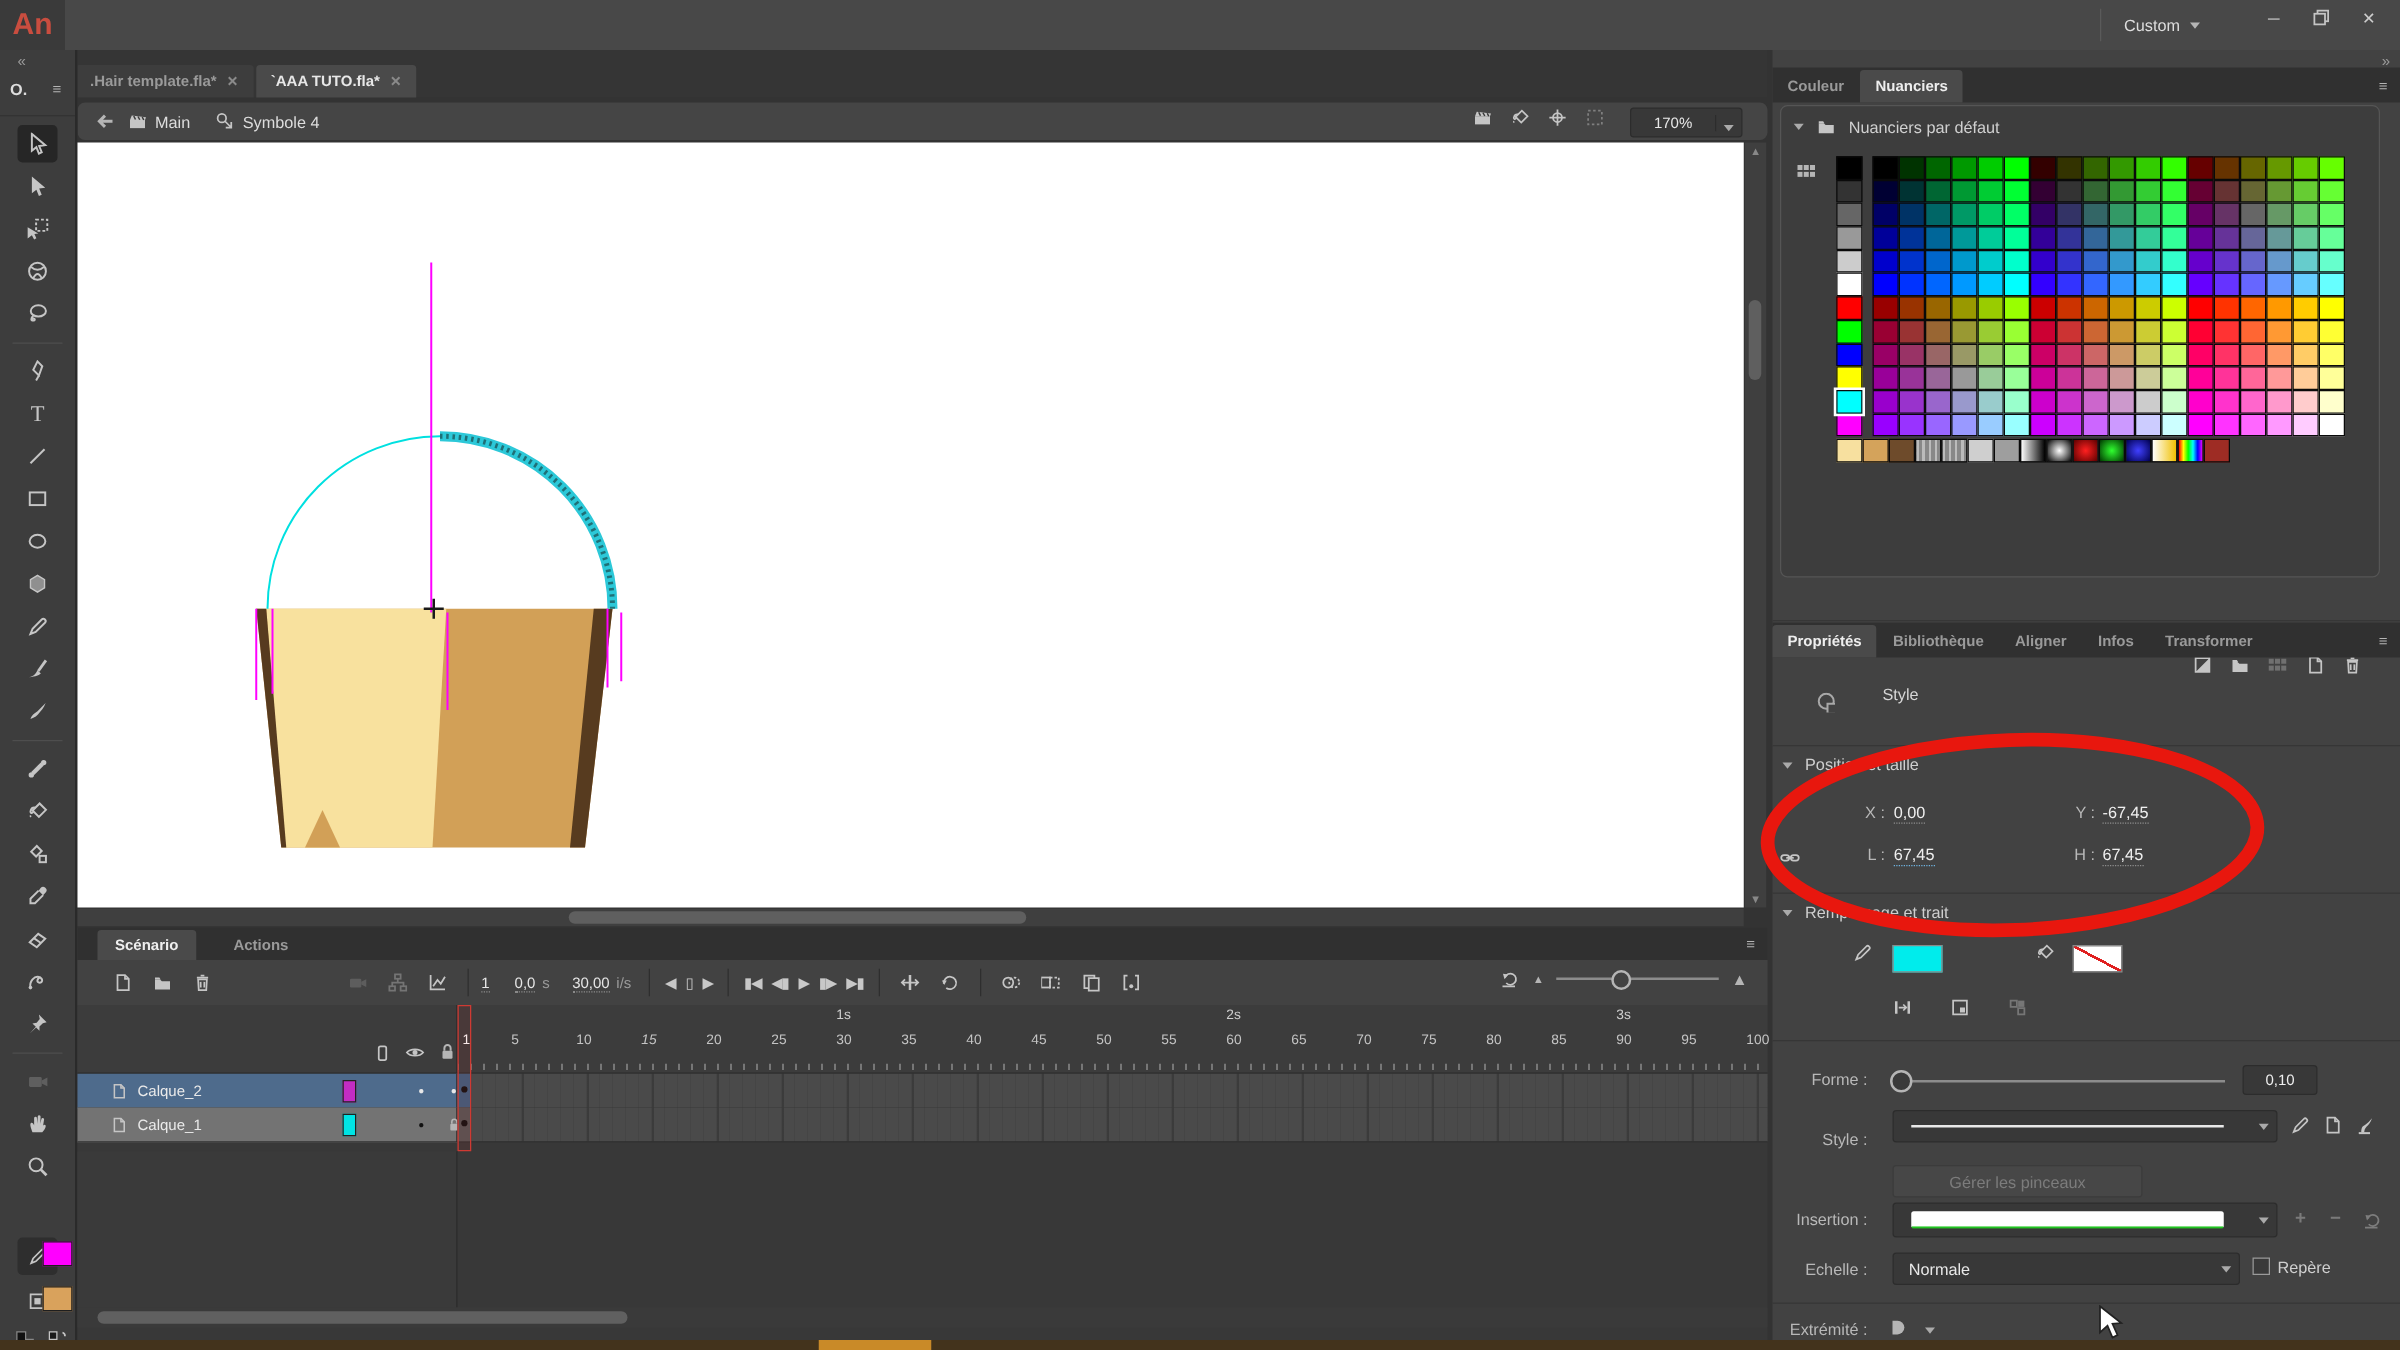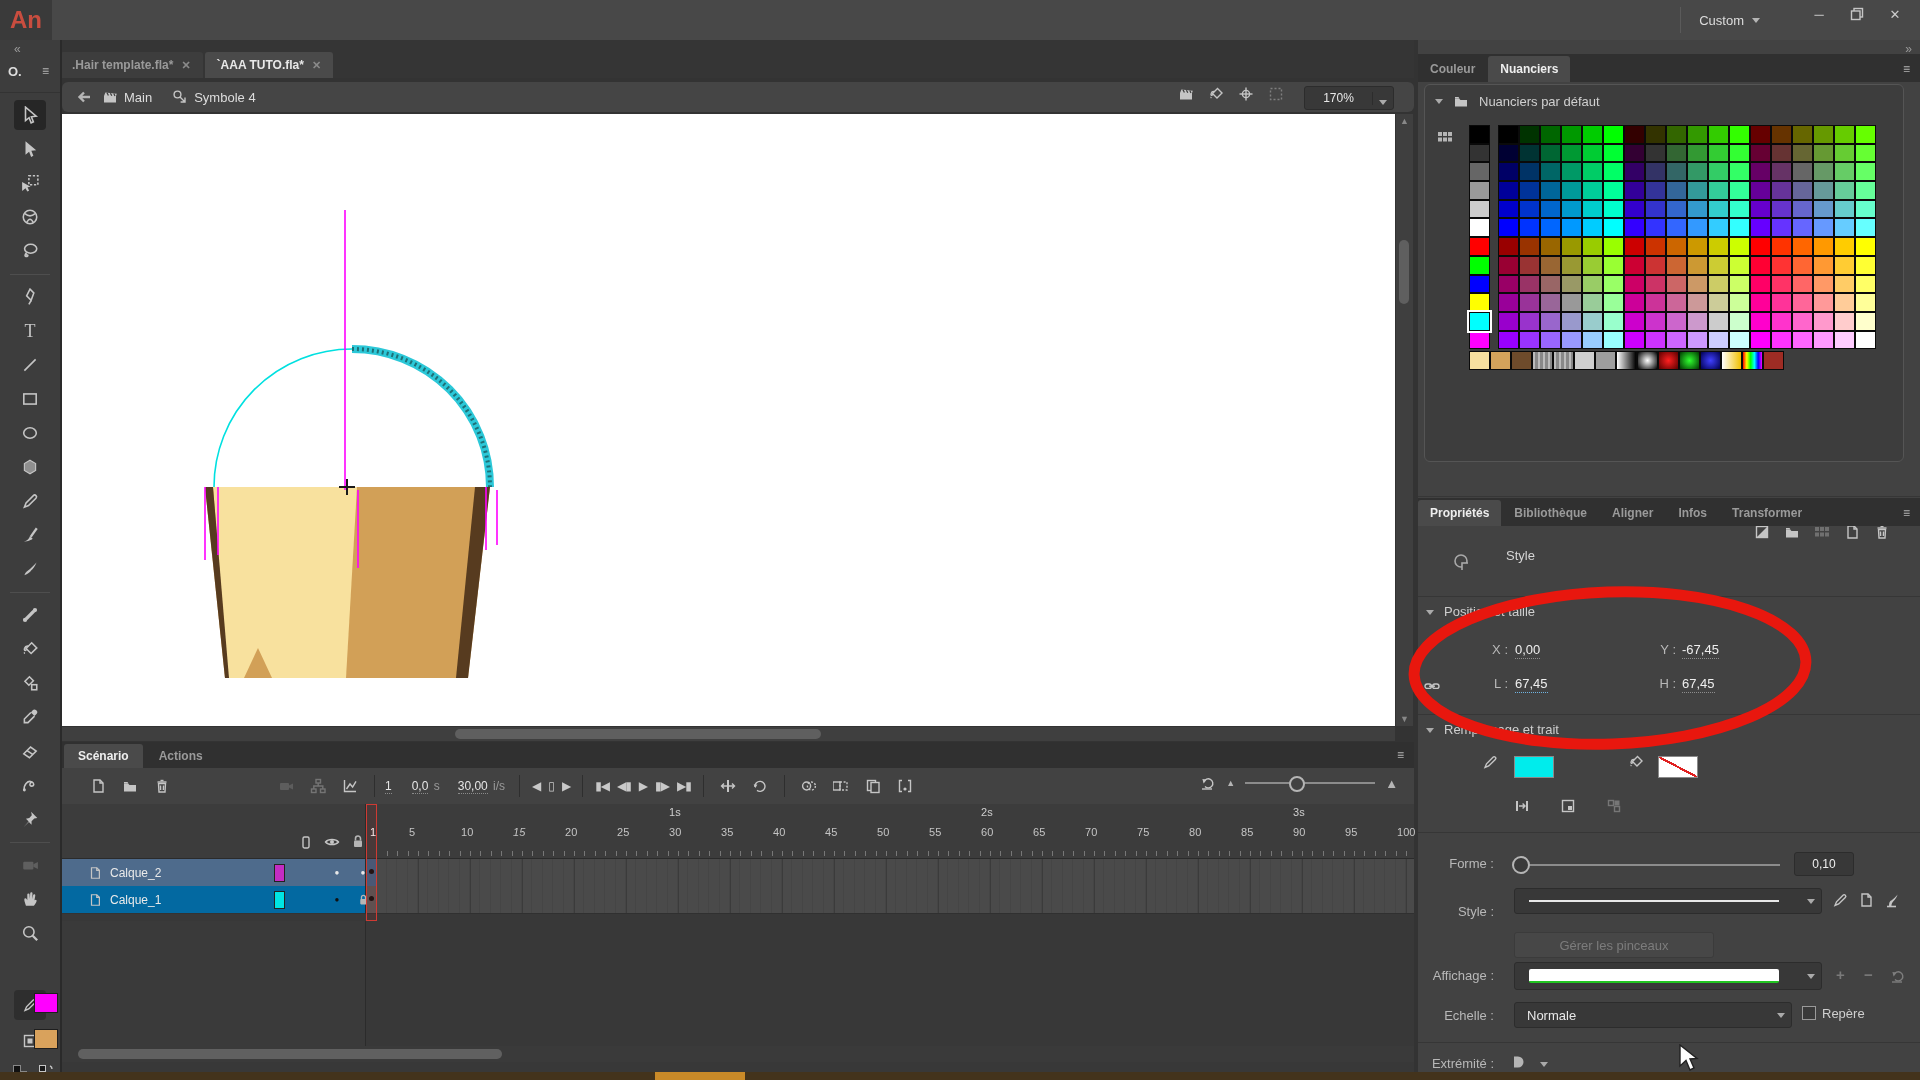--- a/index.html
+++ b/index.html
@@ -39,35 +39,35 @@
   .chip{position:absolute;border:1px solid #1e1e1e;}
   
   #stage{left:62px;top:114px;width:1333px;height:612px;background:#fff;}
   #vscroll{left:1396px;top:114px;width:17px;height:612px;background:#3f3f3f;}
   #vscroll .thumb{position:absolute;left:3px;top:126px;width:10px;height:64px;background:#5f5f5f;border-radius:5px;}
   #hscroll{left:62px;top:727px;width:1333px;height:14px;background:#3f3f3f;}
   #hscroll .thumb{position:absolute;left:393px;top:2px;width:366px;height:10px;background:#5f5f5f;border-radius:5px;}
   
   #timeline{left:62px;top:742px;width:1352px;height:330px;background:#383838;}
   #tl-tabs{position:absolute;left:0;top:0;width:100%;height:26px;background:#303030;display:flex;align-items:flex-end;}
-  .tl-tab{height:24px;padding:0 14px;display:flex;align-items:center;font-weight:bold;color:#9a9a9a;margin-left:2px;
+  .tl-tab{height:24px;padding:0 14px;display:flex;align-items:center;font-weight:bold;color:#9a9a9a;margin-left:16px;
           border-radius:3px 3px 0 0;}
   .tl-tab.active{background:#4a4a4a;color:#eee;}
   #tl-toolbar{position:absolute;left:0;top:26px;width:100%;height:36px;background:#424242;border-bottom:1px solid #2e2e2e;display:flex;align-items:center;}
   .tbi{width:26px;height:22px;display:flex;align-items:center;justify-content:center;margin:0 3px;color:#c0c0c0;}
   .tbi.dis{opacity:.38;}
   .tsep{width:1px;height:22px;background:#2e2e2e;margin:0 8px;}
   .tval{color:#e6e6e6;border-bottom:1px dotted #8a8a8a;margin:0 2px;}
   .tunit{color:#9a9a9a;margin-right:6px;}
   .pb{font-size:12px;color:#c8c8c8;letter-spacing:-1px;margin:0 4px;}
   #tl-ruler{position:absolute;left:304px;top:62px;width:1048px;height:54px;background:#3c3c3c;border-bottom:1px solid #2b2b2b;}
   .sec-lab{position:absolute;top:2px;font-size:11px;color:#cfcfcf;}
   .fnum{position:absolute;top:22px;font-size:11px;color:#c4c4c4;}
   #layerhead{position:absolute;left:0;top:62px;width:303px;height:54px;background:#3c3c3c;border-bottom:1px solid #2b2b2b;border-right:1px solid #2b2b2b;}
-  .lrow{position:absolute;left:0;width:303px;height:27px;background:#0369a1;border-bottom:1px solid #333;display:flex;align-items:center;border-right:1px solid #2b2b2b;}
+  .lrow{position:absolute;left:0;width:303px;height:27px;background:#737373;border-bottom:1px solid #333;display:flex;align-items:center;border-right:1px solid #2b2b2b;}
   .lrow.sel{background:#4e6b8c;}
   .lrow .nm{font-size:12px;color:#eaeaea;margin-left:8px;}
   .frow{position:absolute;left:304px;width:1048px;height:27px;border-bottom:1px solid #303030;
         background:
          repeating-linear-gradient(90deg, rgba(0,0,0,.20) 0 1px, transparent 1px 52px),
          repeating-linear-gradient(90deg, #4a4a4a 0 9.4px, #454545 9.4px 10.4px);}
   #playhead{position:absolute;left:304px;top:62px;width:11px;height:117px;border:1px solid #cf3a33;box-sizing:border-box;background:rgba(200,40,40,.10);}
   #tl-hscroll{position:absolute;left:0px;top:304px;width:1352px;height:16px;background:#3a3a3a;}
   #tl-hscroll .thumb{position:absolute;left:16px;top:3px;width:424px;height:10px;background:#606060;border-radius:5px;}
   
@@ -1128,21 +1128,21 @@
         </span>
       <span class="abs" style="left:466px;top:366px">
           <svg width="16" height="16" viewBox="0 0 16 16">
             <path d="M5,14 C5,10 6,9 8,8 C10,6.6 12,4.6 13.6,2.6 C12.6,5.8 10.8,8 9.6,9 C8.4,10.4 7.6,11 7.4,14 Z" fill="#c5c5c5"></path>
             <line x1="3" y1="14.5" x2="12" y2="14.5" stroke="#c5c5c5" stroke-width="1.6"></line>
           </svg>
         </span>
 
       <div id="gerer">Gérer les pinceaux</div>
 
-      <span class="plabel" style="left:0px;top:442px">Affichage :</span>
+      <span class="plabel" style="left:0px;top:442px">Insertion :</span>
       <div class="ddbox" style="left:96px;top:436px;width:306px;height:26px">
         <div style="width:250px;height:12px;background:#fff;border-radius:2px;margin-left:14px;border-bottom:2px solid #21c421"></div>
         <span class="ddchev tri-d" style="border-top-color:#aaa;top:11px"></span>
       </div>
       <span class="abs" style="left:418px;top:440px;color:#7a7a7a;font-size:15px;font-weight:bold">+</span>
       <span class="abs" style="left:446px;top:440px;color:#7a7a7a;font-size:15px;font-weight:bold">−</span>
       <span class="abs" style="left:472px;top:442px;opacity:.45">
           <svg width="16" height="16" viewBox="0 0 16 16">
             <path d="M4,7 a4.5,4.5 0 1 1 1,4.4" stroke="#c5c5c5" fill="none" stroke-width="1.4"></path>
             <polygon points="2.4,4 6.6,4.6 3.6,8.4" fill="#c5c5c5"></polygon>

